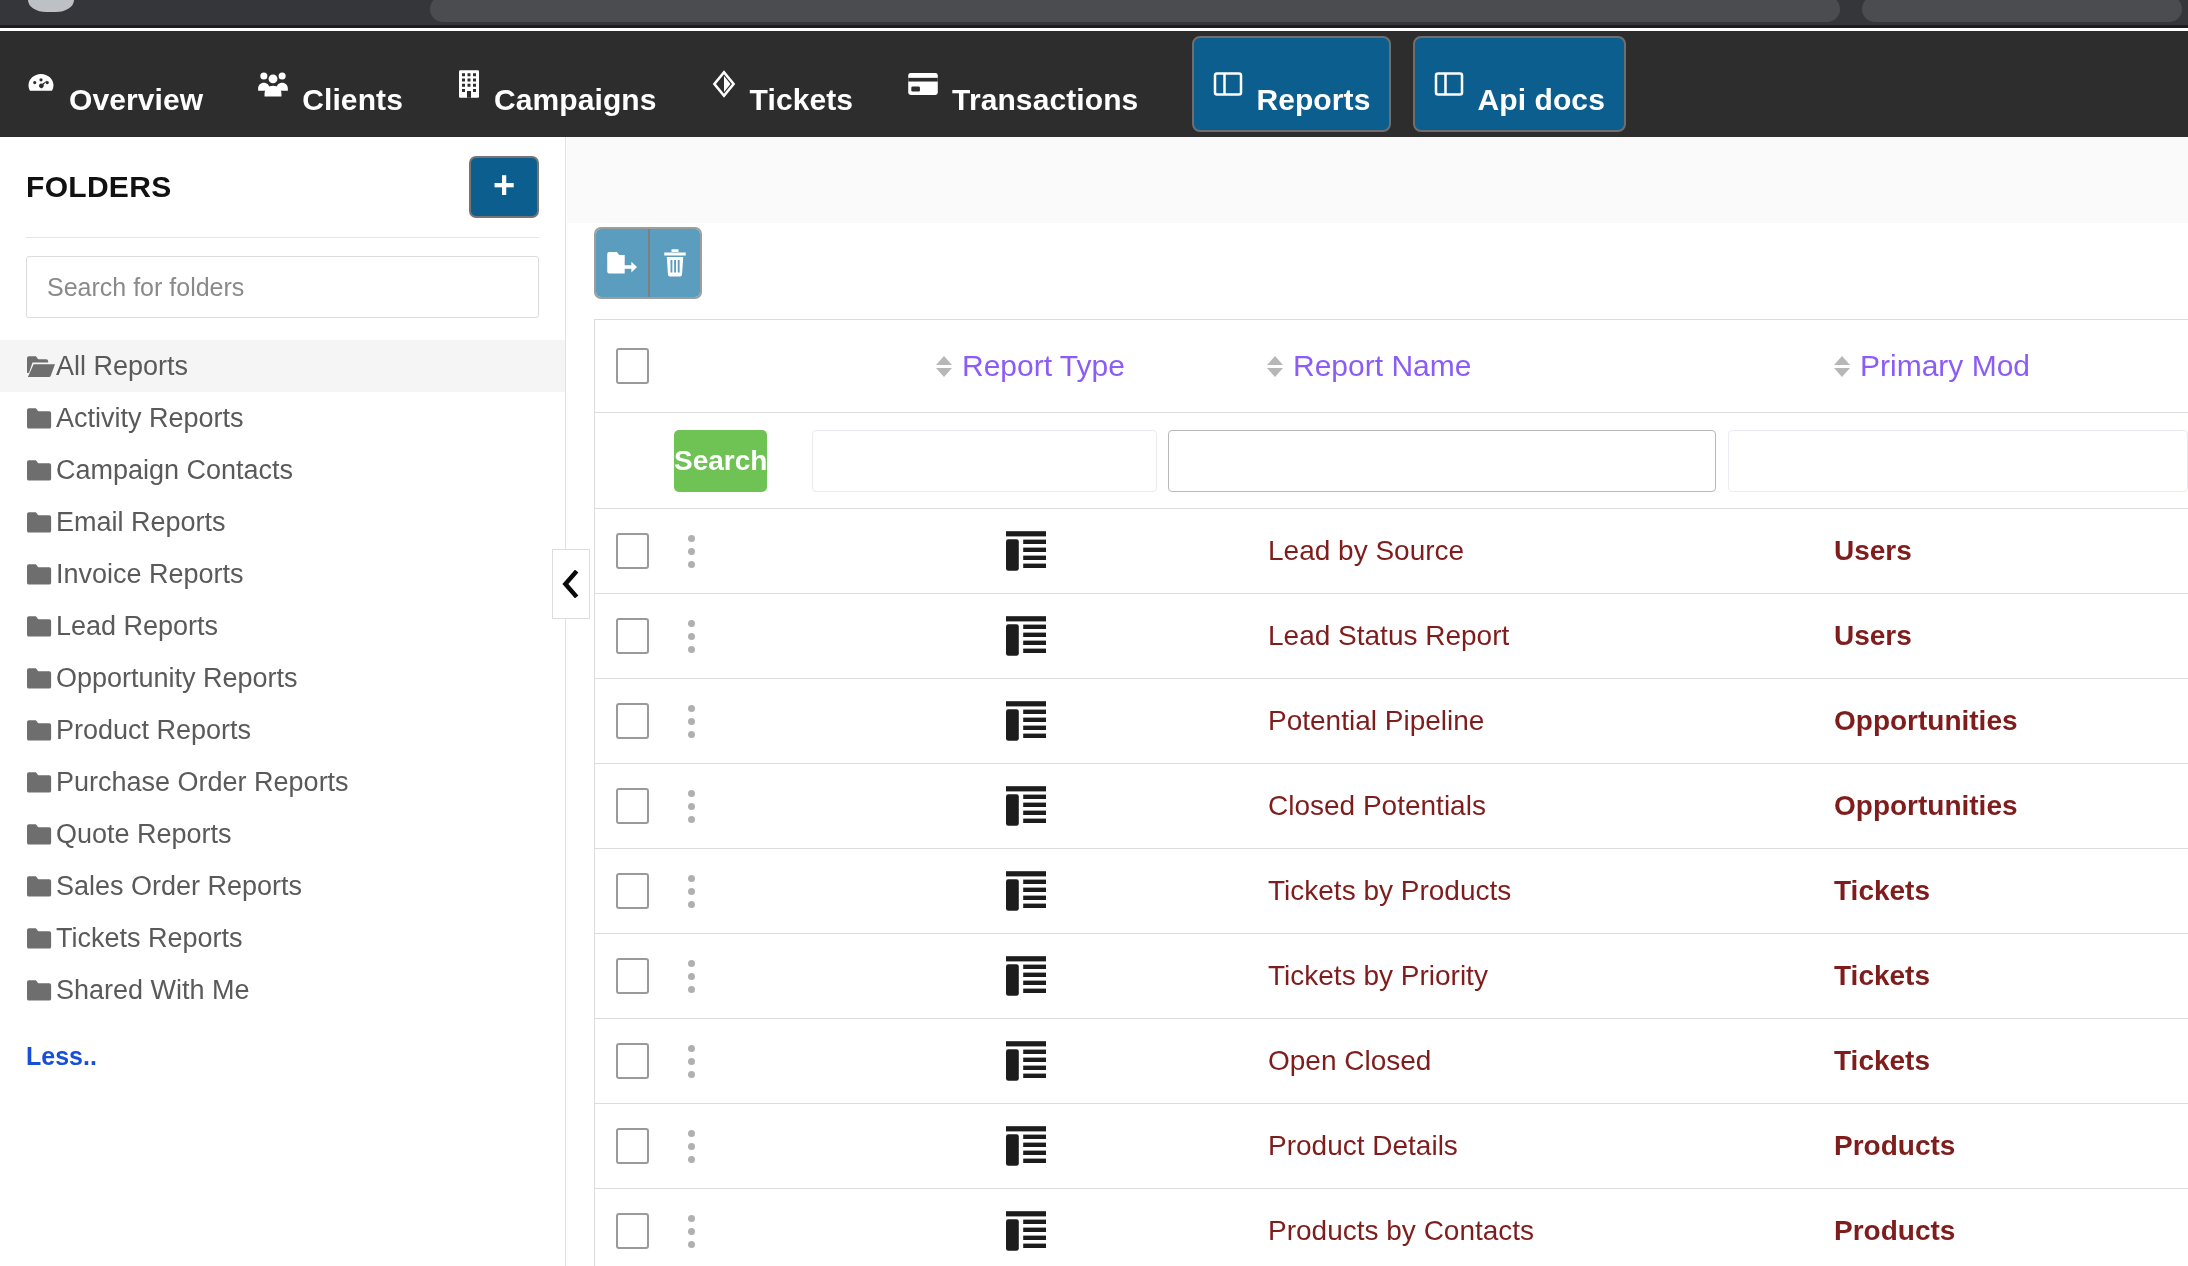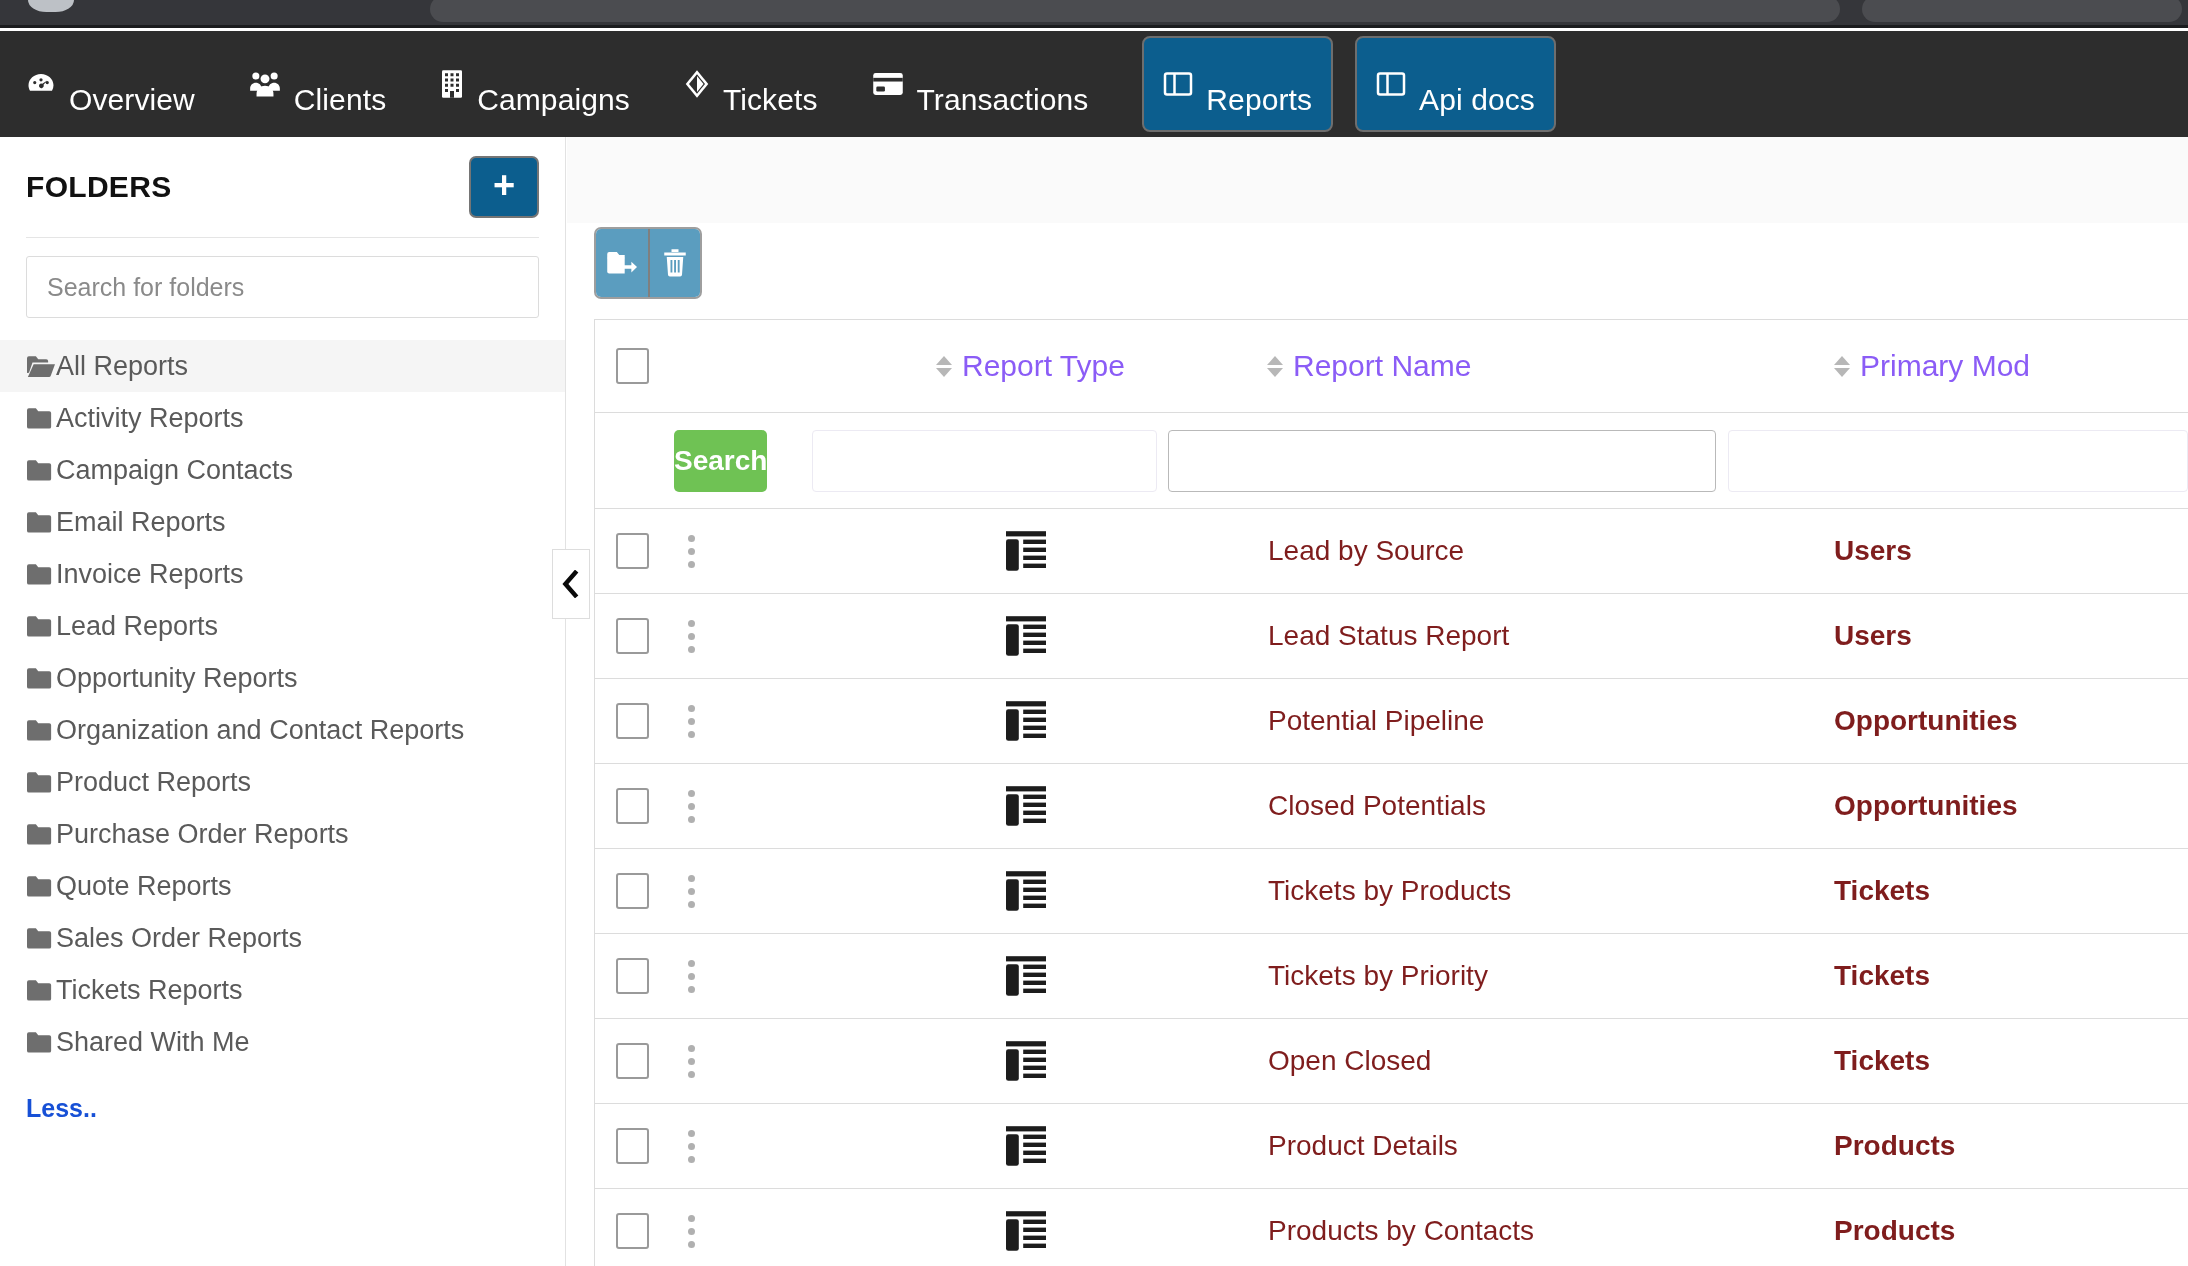--- a/index.html
+++ b/index.html
@@ -44,21 +44,21 @@
   }
   .nav-item {
     display: flex; align-items: center;
     gap: 13px;
     color: #ffffff;
     font-size: 30px;
     margin-right: 54px;
     cursor: pointer;
     white-space: nowrap;
   }
-  .nav-item .nav-label { font-weight: 400; letter-spacing: .1px; margin-top: 32px; }
+  .nav-item .nav-label { font-weight: 700; letter-spacing: .1px; margin-top: 32px; }
   .nav-item.boxed {
     background: #0c5e8e;
     border: 2px solid #6e6e6e;
     border-radius: 8px;
     padding: 13px 19px;
     margin-right: 22px;
   }
   .nav-icon { display: inline-flex; align-items: center; }
   .nav-icon svg { display: block; }
 
@@ -423,28 +423,20 @@
           </span>
           <span>Lead Reports</span>
         </div>
         <div class="folder-item">
           <span class="folder-icon">
             <svg width="30" height="24" viewBox="0 0 24 19" fill="#6e6e6e">
               <path d="M0.8 3.2A1.5 1.5 0 0 1 2.3 1.7h5.6l1.9 2.3h8.8a1.5 1.5 0 0 1 1.5 1.5v10.9a1.5 1.5 0 0 1-1.5 1.5H2.3a1.5 1.5 0 0 1-1.5-1.5z"></path>
             </svg>
           </span>
           <span>Opportunity Reports</span>
-        </div>
-        <div class="folder-item">
-          <span class="folder-icon">
-            <svg width="30" height="24" viewBox="0 0 24 19" fill="#6e6e6e">
-              <path d="M0.8 3.2A1.5 1.5 0 0 1 2.3 1.7h5.6l1.9 2.3h8.8a1.5 1.5 0 0 1 1.5 1.5v10.9a1.5 1.5 0 0 1-1.5 1.5H2.3a1.5 1.5 0 0 1-1.5-1.5z"></path>
-            </svg>
-          </span>
-          <span>Organization and Contact Reports</span>
         </div>
         <div class="folder-item">
           <span class="folder-icon">
             <svg width="30" height="24" viewBox="0 0 24 19" fill="#6e6e6e">
               <path d="M0.8 3.2A1.5 1.5 0 0 1 2.3 1.7h5.6l1.9 2.3h8.8a1.5 1.5 0 0 1 1.5 1.5v10.9a1.5 1.5 0 0 1-1.5 1.5H2.3a1.5 1.5 0 0 1-1.5-1.5z"></path>
             </svg>
           </span>
           <span>Product Reports</span>
         </div>
         <div class="folder-item">

